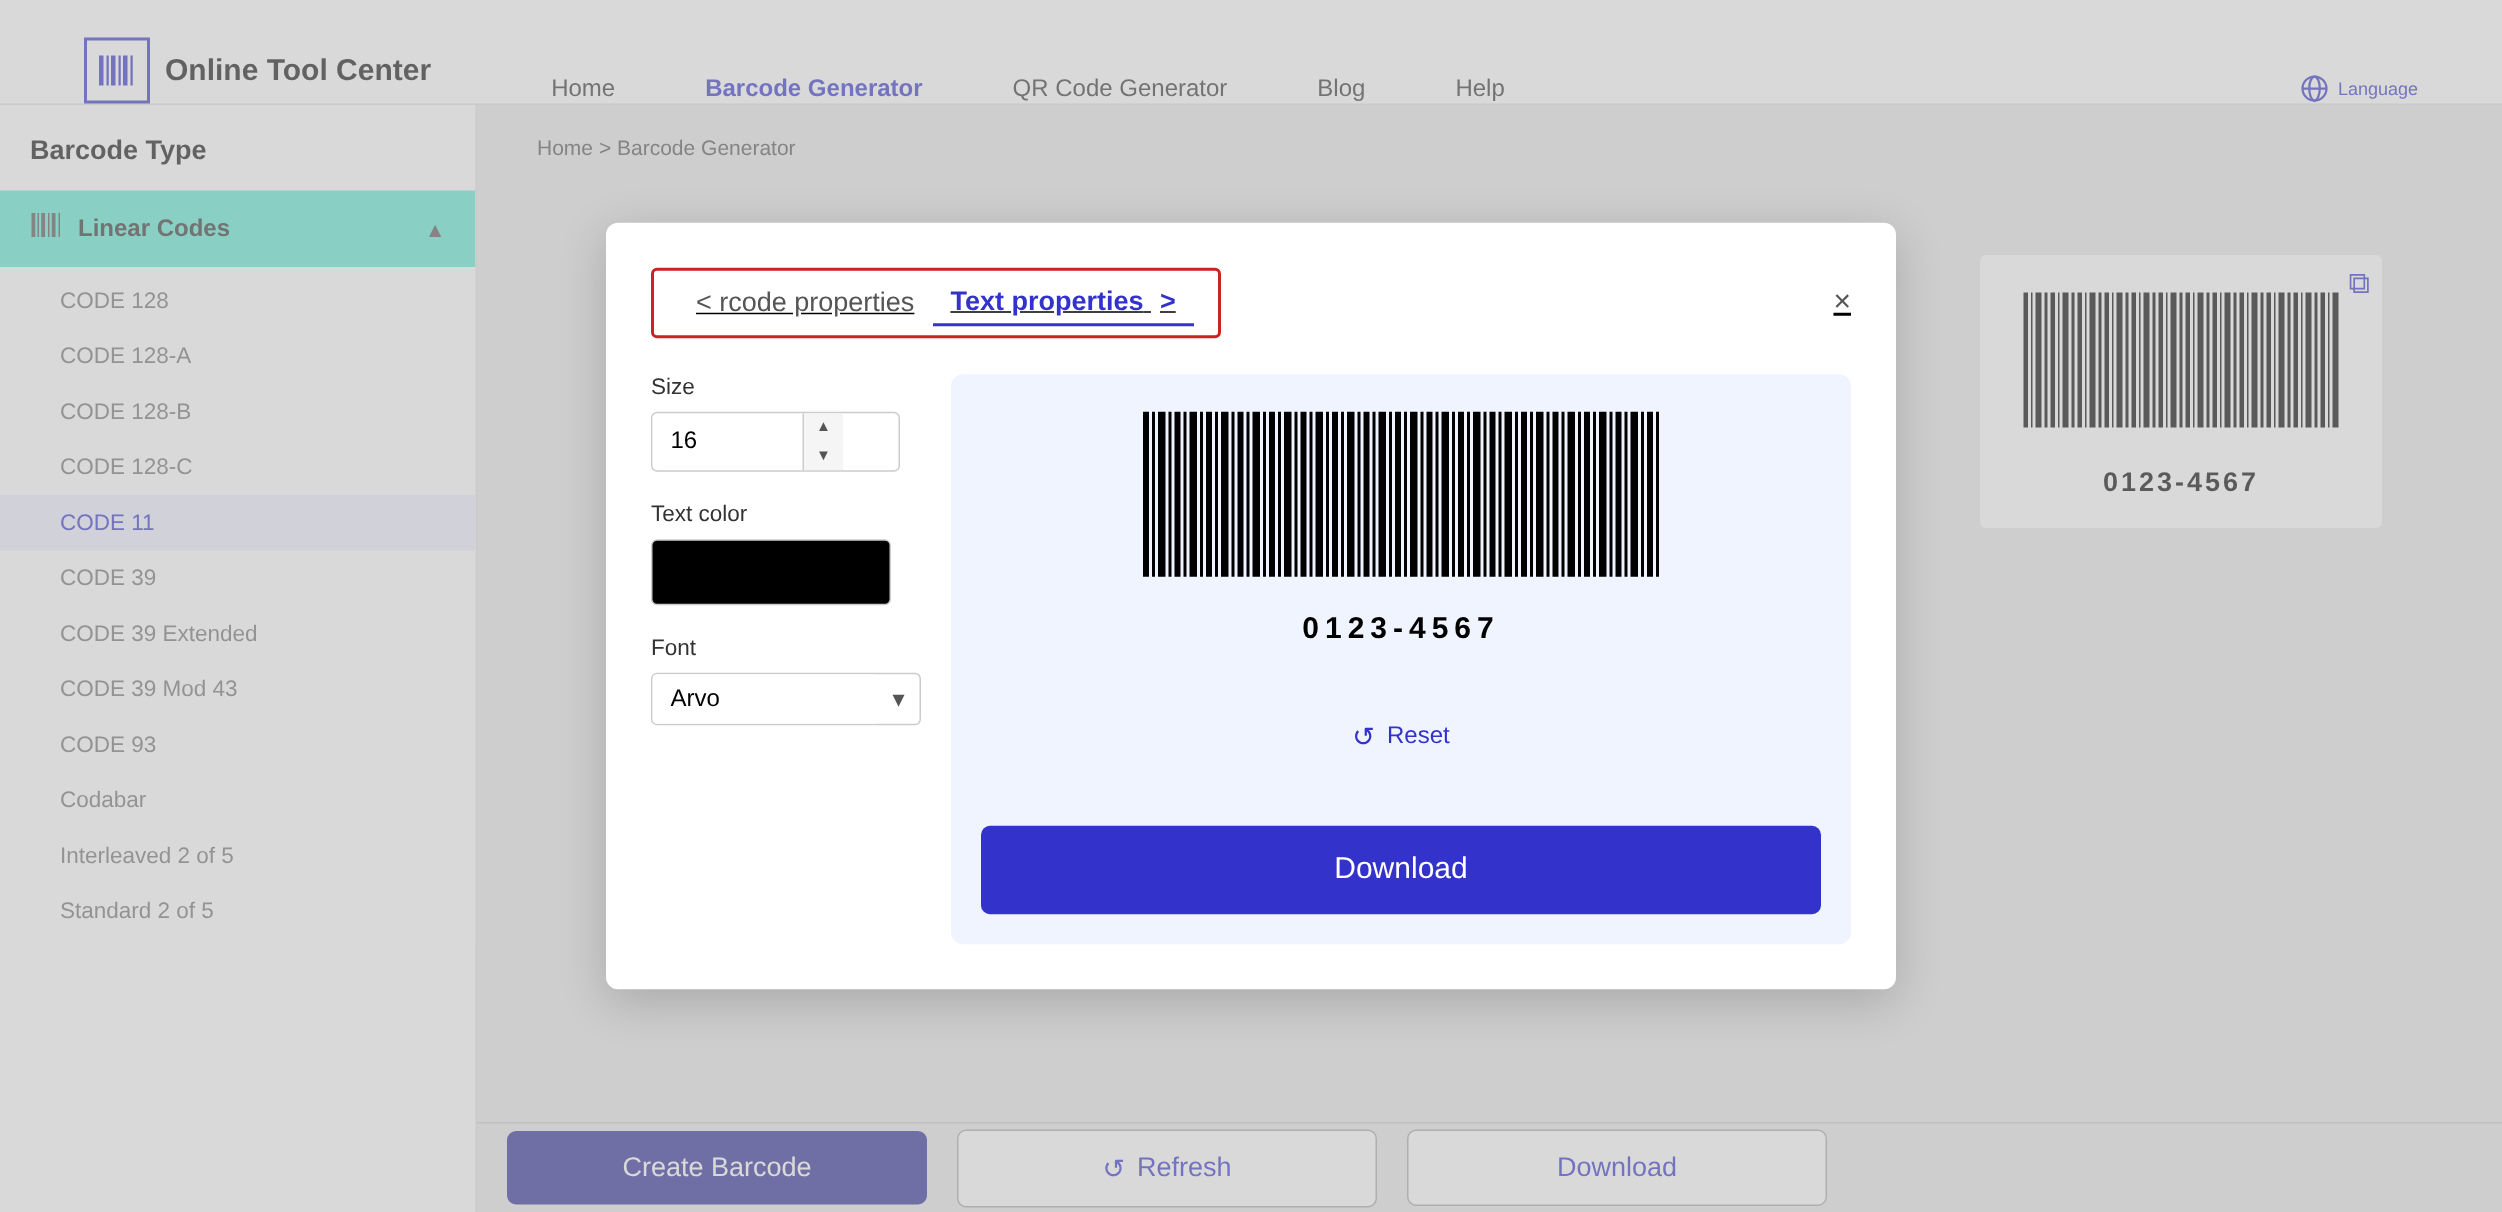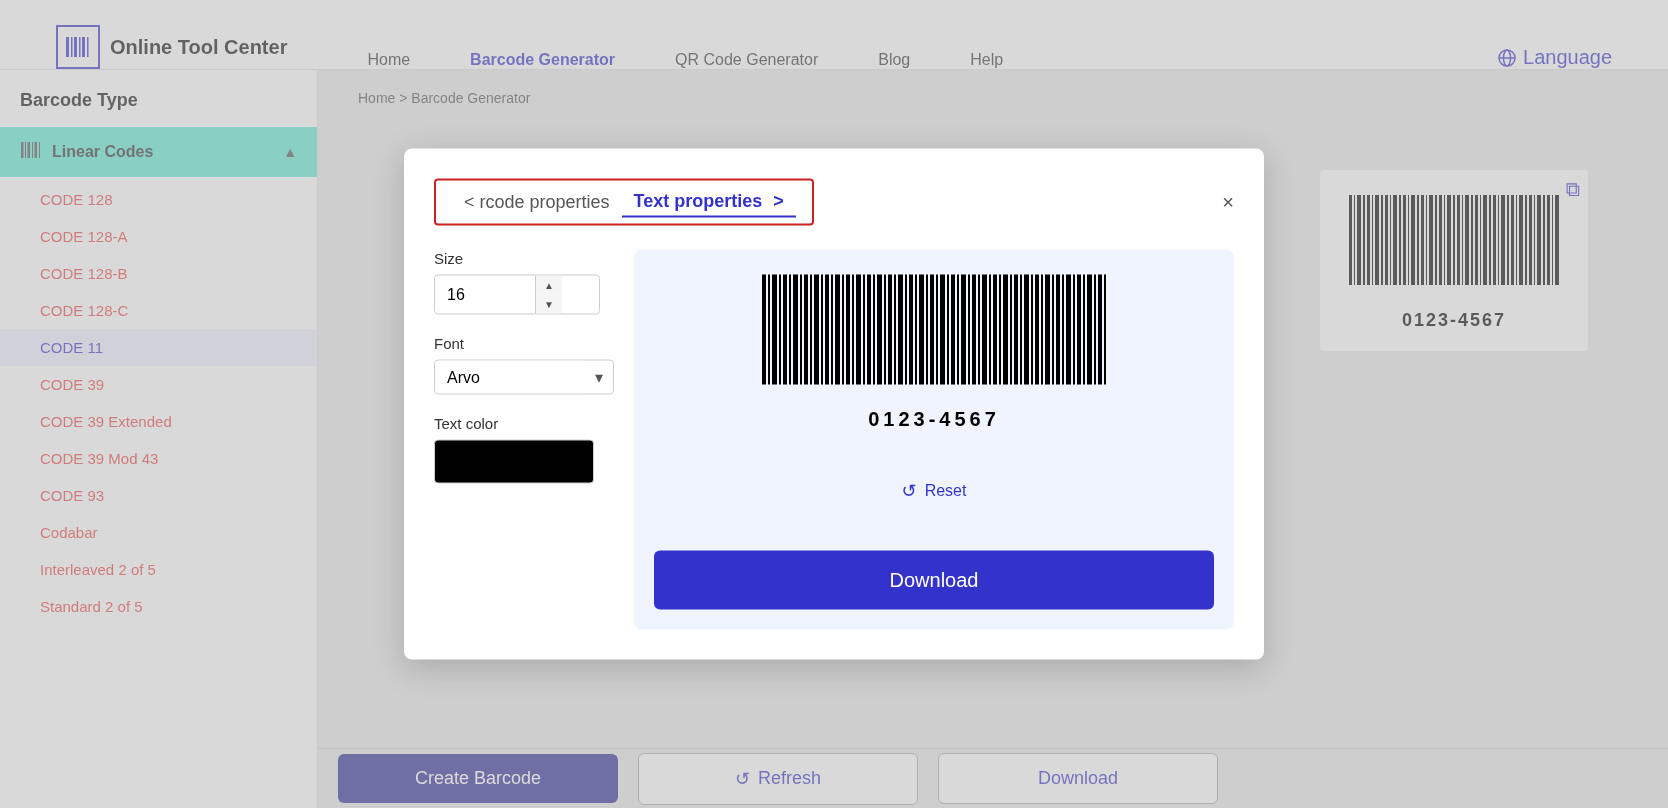--- a/index.html
+++ b/index.html
@@ -50,21 +50,21 @@
     .nav-item.active {
       color: #3333cc;
       font-weight: bold;
     }
     .language-btn {
       display: flex;
       align-items: center;
       gap: 6px;
       color: #3333cc;
       cursor: pointer;
-      font-size: 20px;
+      font-size: 12px;
     }
 
     
     .main-layout {
       display: flex;
       height: calc(808px - 70px);
     }
 
     
     .sidebar {
@@ -107,21 +107,21 @@
     .chevron {
       color: #555;
       font-size: 14px;
     }
     .sidebar-items {
       padding: 4px 0;
     }
     .sidebar-item {
       padding: 10px 20px 10px 40px;
       font-size: 15px;
-      color: #ef4444;
+      color: #737373;
       cursor: pointer;
     }
     .sidebar-item.active {
       color: #3333cc;
       background: #eef;
       font-weight: 500;
     }
 
     
     .content {
@@ -200,20 +200,21 @@
       width: 860px;
       padding: 30px;
       z-index: 20;
       box-shadow: 0 8px 32px rgba(0,0,0,0.18);
     }
     .modal-header {
       display: flex;
       align-items: center;
       justify-content: space-between;
       margin-bottom: 24px;
+      text-decoration: underline;
     }
     .modal-tabs {
       display: flex;
       align-items: center;
       gap: 0;
       border: 2px solid #cc2222;
       border-radius: 4px;
       padding: 6px 16px;
     }
     .modal-tab {
@@ -511,36 +512,36 @@
         <div class="size-input-wrap">
           <input class="size-input" type="number" value="16" style="">
           <div class="size-spinners">
             <button class="spinner-btn">▲</button>
             <button class="spinner-btn">▼</button>
           </div>
         </div>
       </div>
 
       <div class="form-group">
+        <label class="form-label">Text color</label>
+        <div class="color-swatch"></div>
+      </div>
+
+      <div class="form-group">
         <label class="form-label">Font</label>
         <div class="font-select-wrap">
           <select class="font-select">
             <option>Arvo</option>
             <option>Arial</option>
             <option>Times New Roman</option>
             <option>Courier</option>
             <option>Georgia</option>
           </select>
           <span class="font-select-arrow">▾</span>
         </div>
-      </div>
-
-      <div class="form-group">
-        <label class="form-label">Text color</label>
-        <div class="color-swatch"></div>
       </div>
     </div>
 
     <div class="modal-right">
       <div style="text-align:center;">
         <svg width="360" height="130" viewBox="0 0 360 130">
           <rect x="8" y="5" width="4" height="110" fill="#000"></rect>
           <rect x="14" y="5" width="2" height="110" fill="#000"></rect>
           <rect x="18" y="5" width="5" height="110" fill="#000"></rect>
           <rect x="25" y="5" width="2" height="110" fill="#000"></rect>

